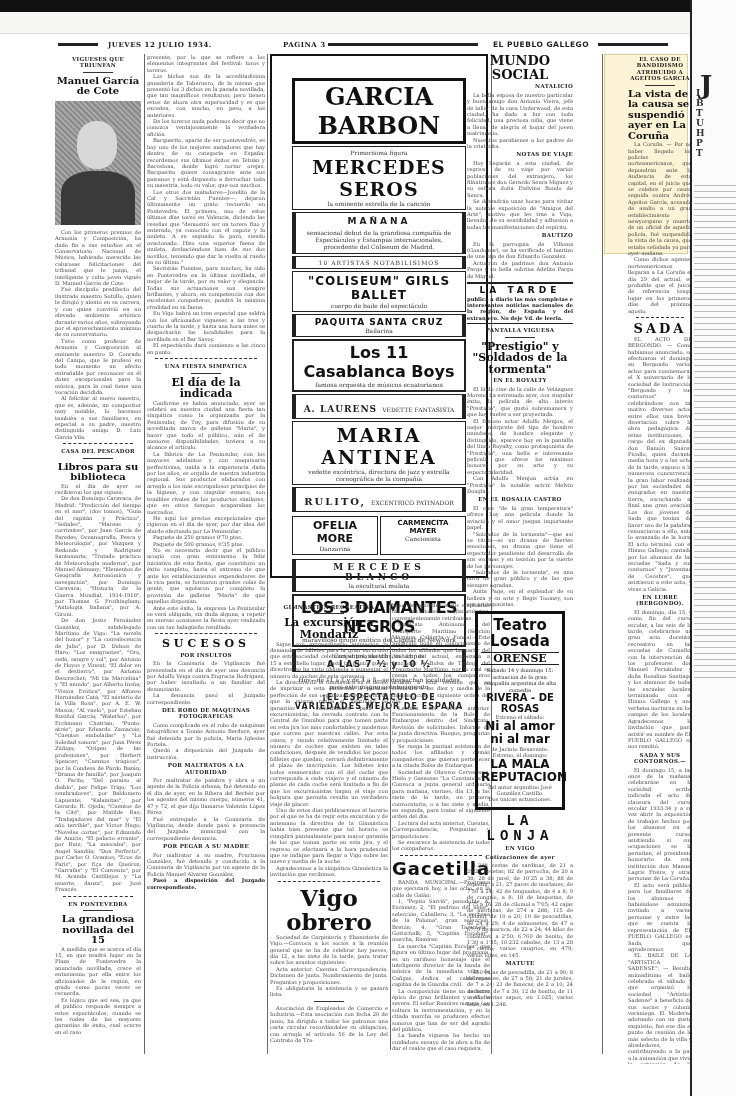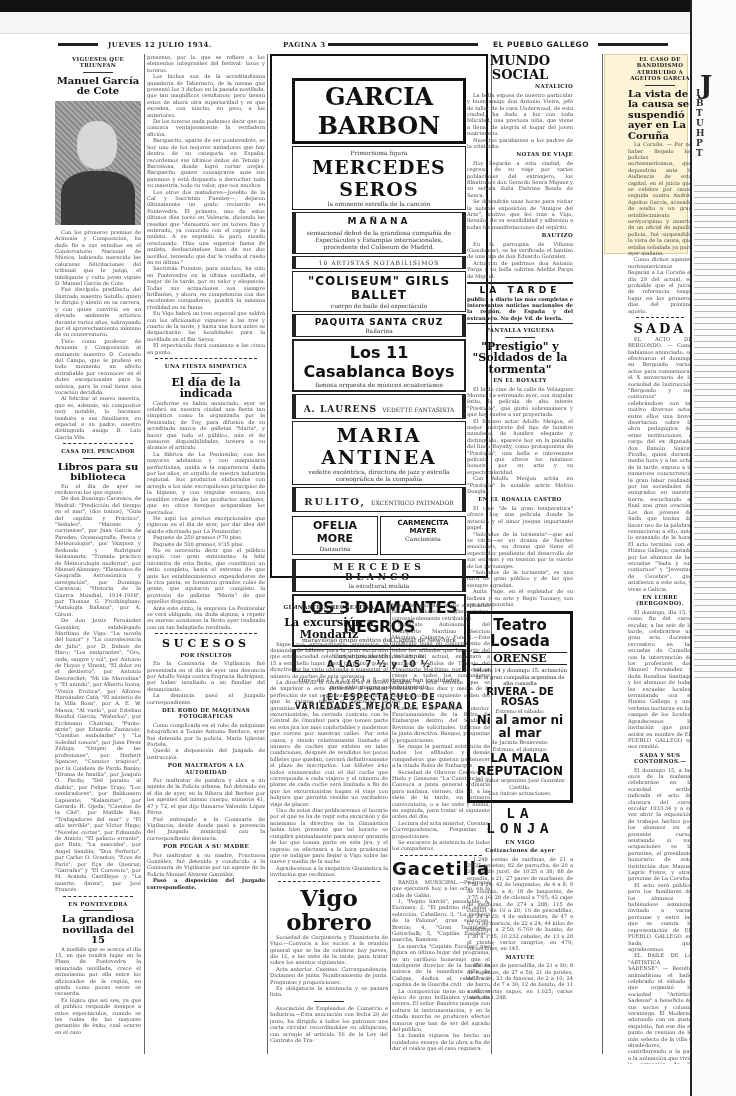--- a/index.html
+++ b/index.html
@@ -35,21 +35,21 @@
 .photo .face{position:absolute;left:22px;top:20px;width:40px;height:48px;border-radius:45%;background:#d8d8d8}
 .photo .body2{position:absolute;left:6px;top:70px;width:74px;height:54px;border-radius:40% 40% 0 0;background:#3a3a3a}
 
 .ad{position:absolute;left:270px;top:54px;width:218px;height:524px;border:2px solid #111;padding:20px}
 .ad .box{border:1px solid #222;margin:2px 0;text-align:center;padding:2px}
 .ad .thick{border-left:4px solid #222;border-right:4px solid #222}
 .ad .big{font-family:"DejaVu Sans",sans-serif;font-weight:bold;color:#111}
 .ad .sm{font-size:6px;color:#333}
 .ad .mid{font-weight:bold;font-size:9px;letter-spacing:1px}
 .highlight{position:absolute;left:604px;top:54px;width:84px;height:200px;background:#fdf3d6;border:1px solid #d8cfa0}
-.boxad{border:3px solid #111;margin:4px 0;padding:4px 3px;text-align:center}
+.boxad{border:3px solid #111;margin:4px 8px;padding:4px 3px;text-align:center}
 </style>
 </head>
 <body>
 
 <div class="topband"></div>
 <div class="topscrap"></div>
 
 <div class="header">
   <div class="rule" style="left:0;width:40px"></div>
   <span class="date">JUEVES 12 JULIO 1934.</span>

